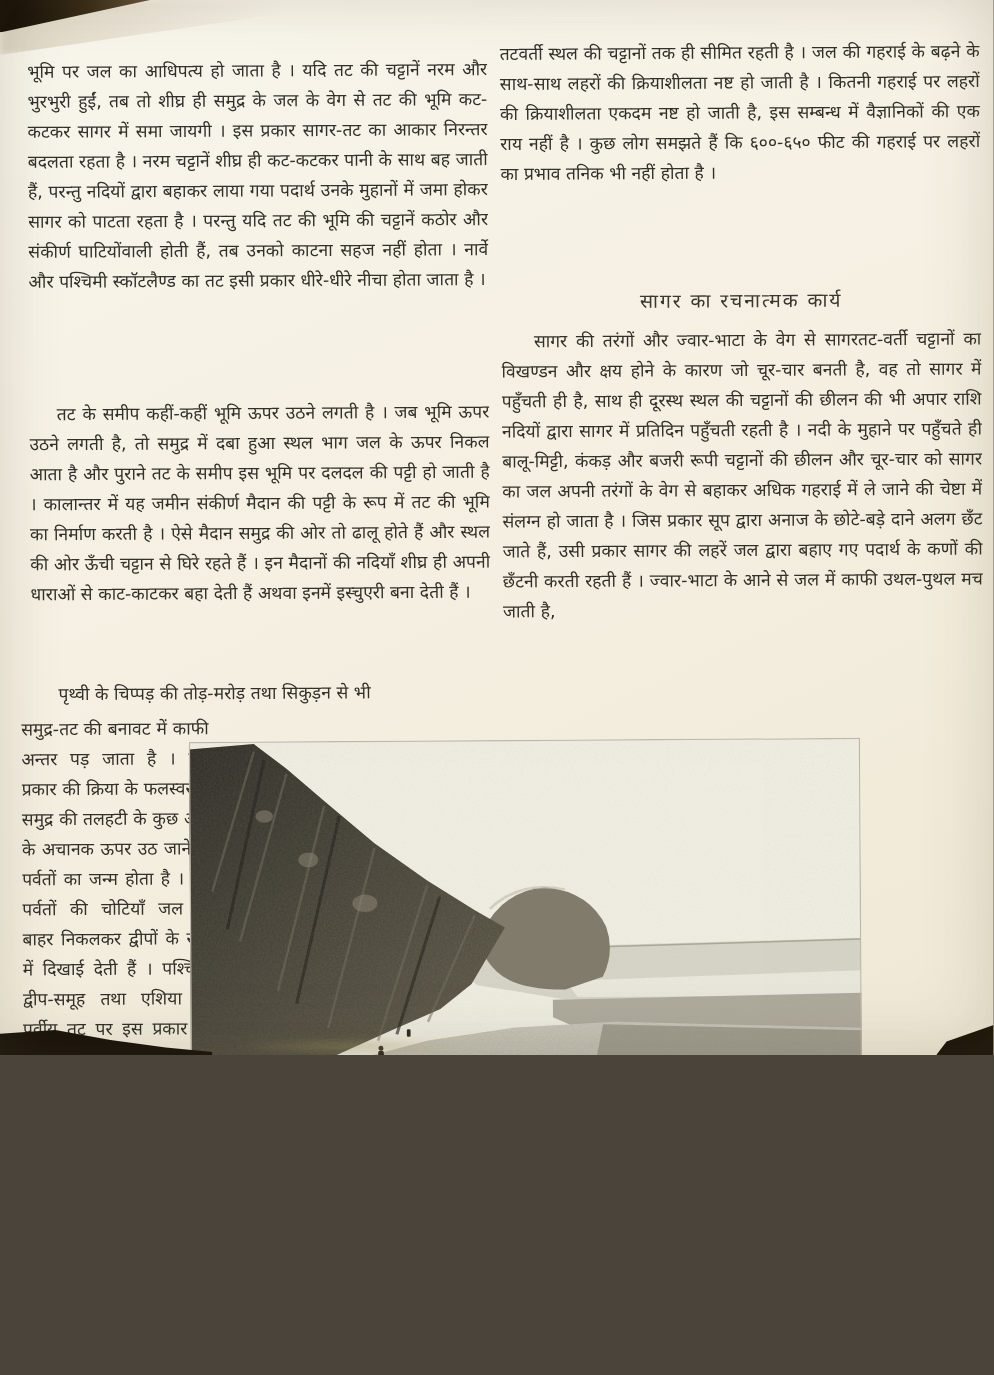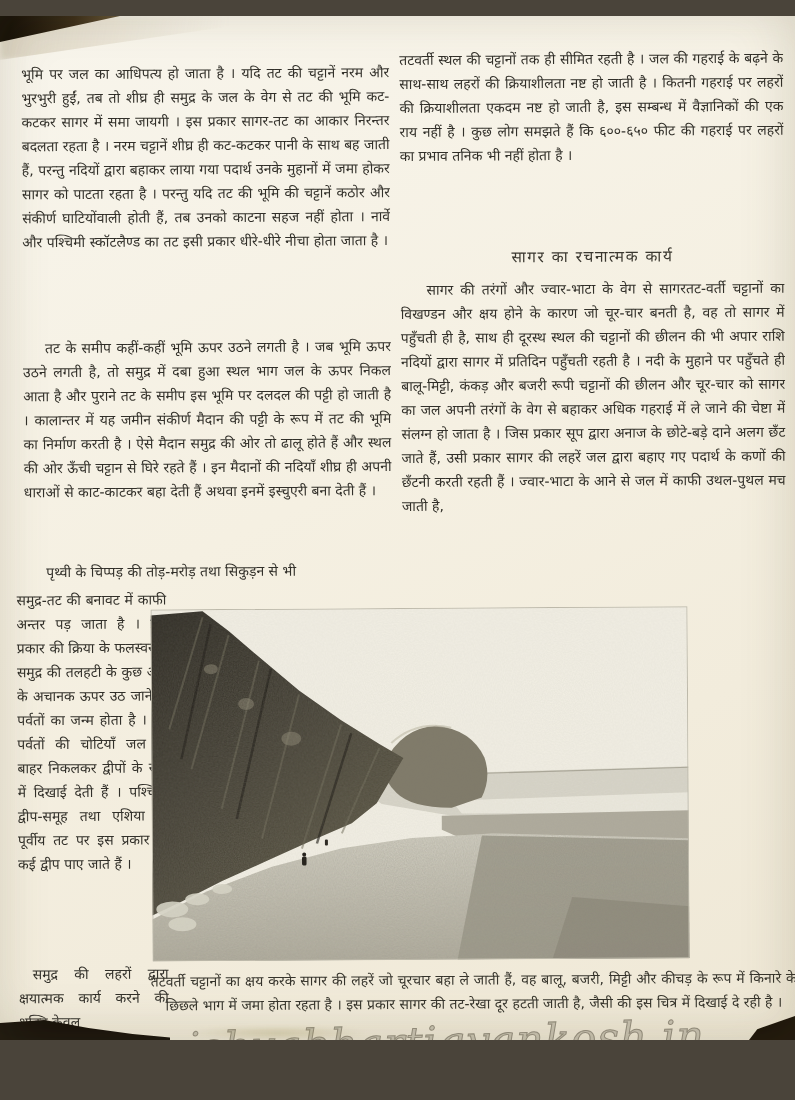--- a/index.html
+++ b/index.html
@@ -1,19 +1,19 @@
 <!DOCTYPE html>
 <html><head>
 <meta charset="utf-8">
 <style>
   html,body{margin:0;padding:0;background:#4a443a;}
   .page{
-    position:relative;width:795px;height:1024px;overflow:hidden;
+    position:relative;width:795px;height:844px;overflow:hidden;
     background:linear-gradient(155deg,#f8f5ec 0%,#f5f0e2 45%,#efe8d6 100%);
-    font-family:"DejaVu Sans",sans-serif;color:#32302a;margin-top:16px;
+    font-family:"DejaVu Sans",sans-serif;color:#32302a;
   }
   .page::after{
     content:'';position:absolute;inset:0;pointer-events:none;
     box-shadow:inset -14px -16px 46px rgba(100,88,60,0.12), inset 14px 8px 42px rgba(100,88,60,0.09);
   }
   .rot{position:absolute;inset:0;transform:rotate(-0.35deg);}
   .block{
     position:absolute;text-align:justify;font-size:14px;line-height:24px;
     overflow:hidden;
   }

